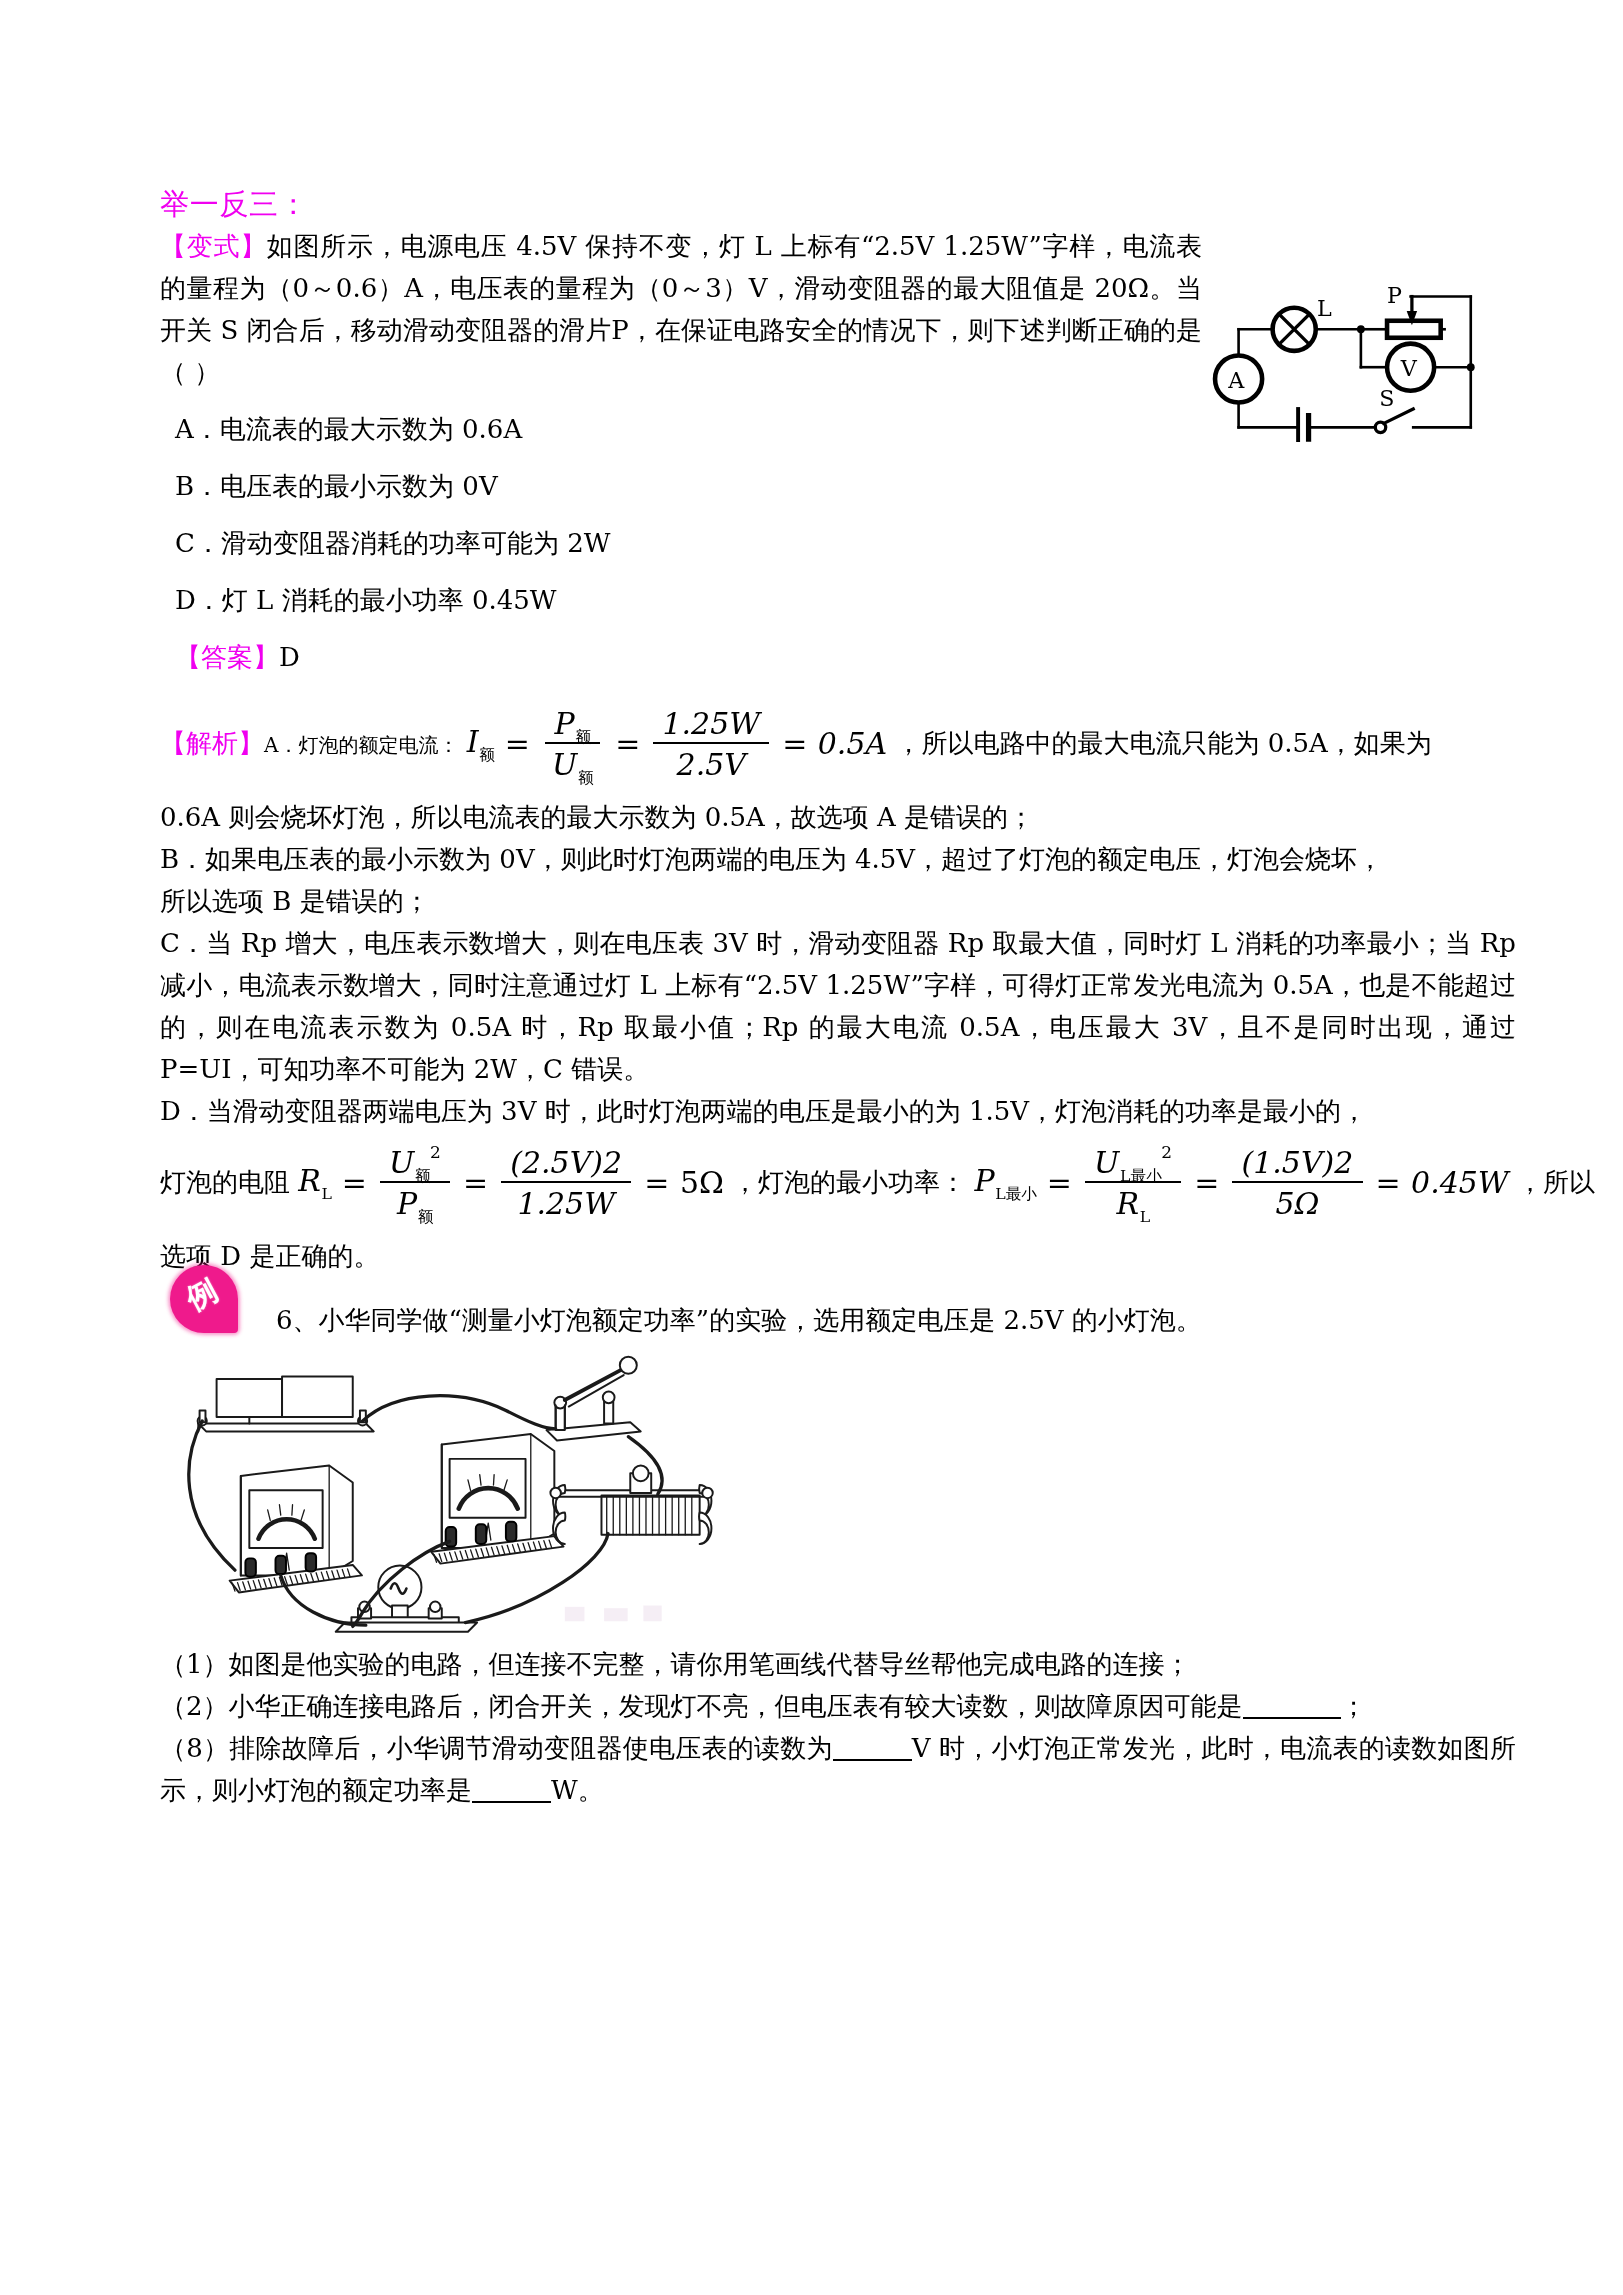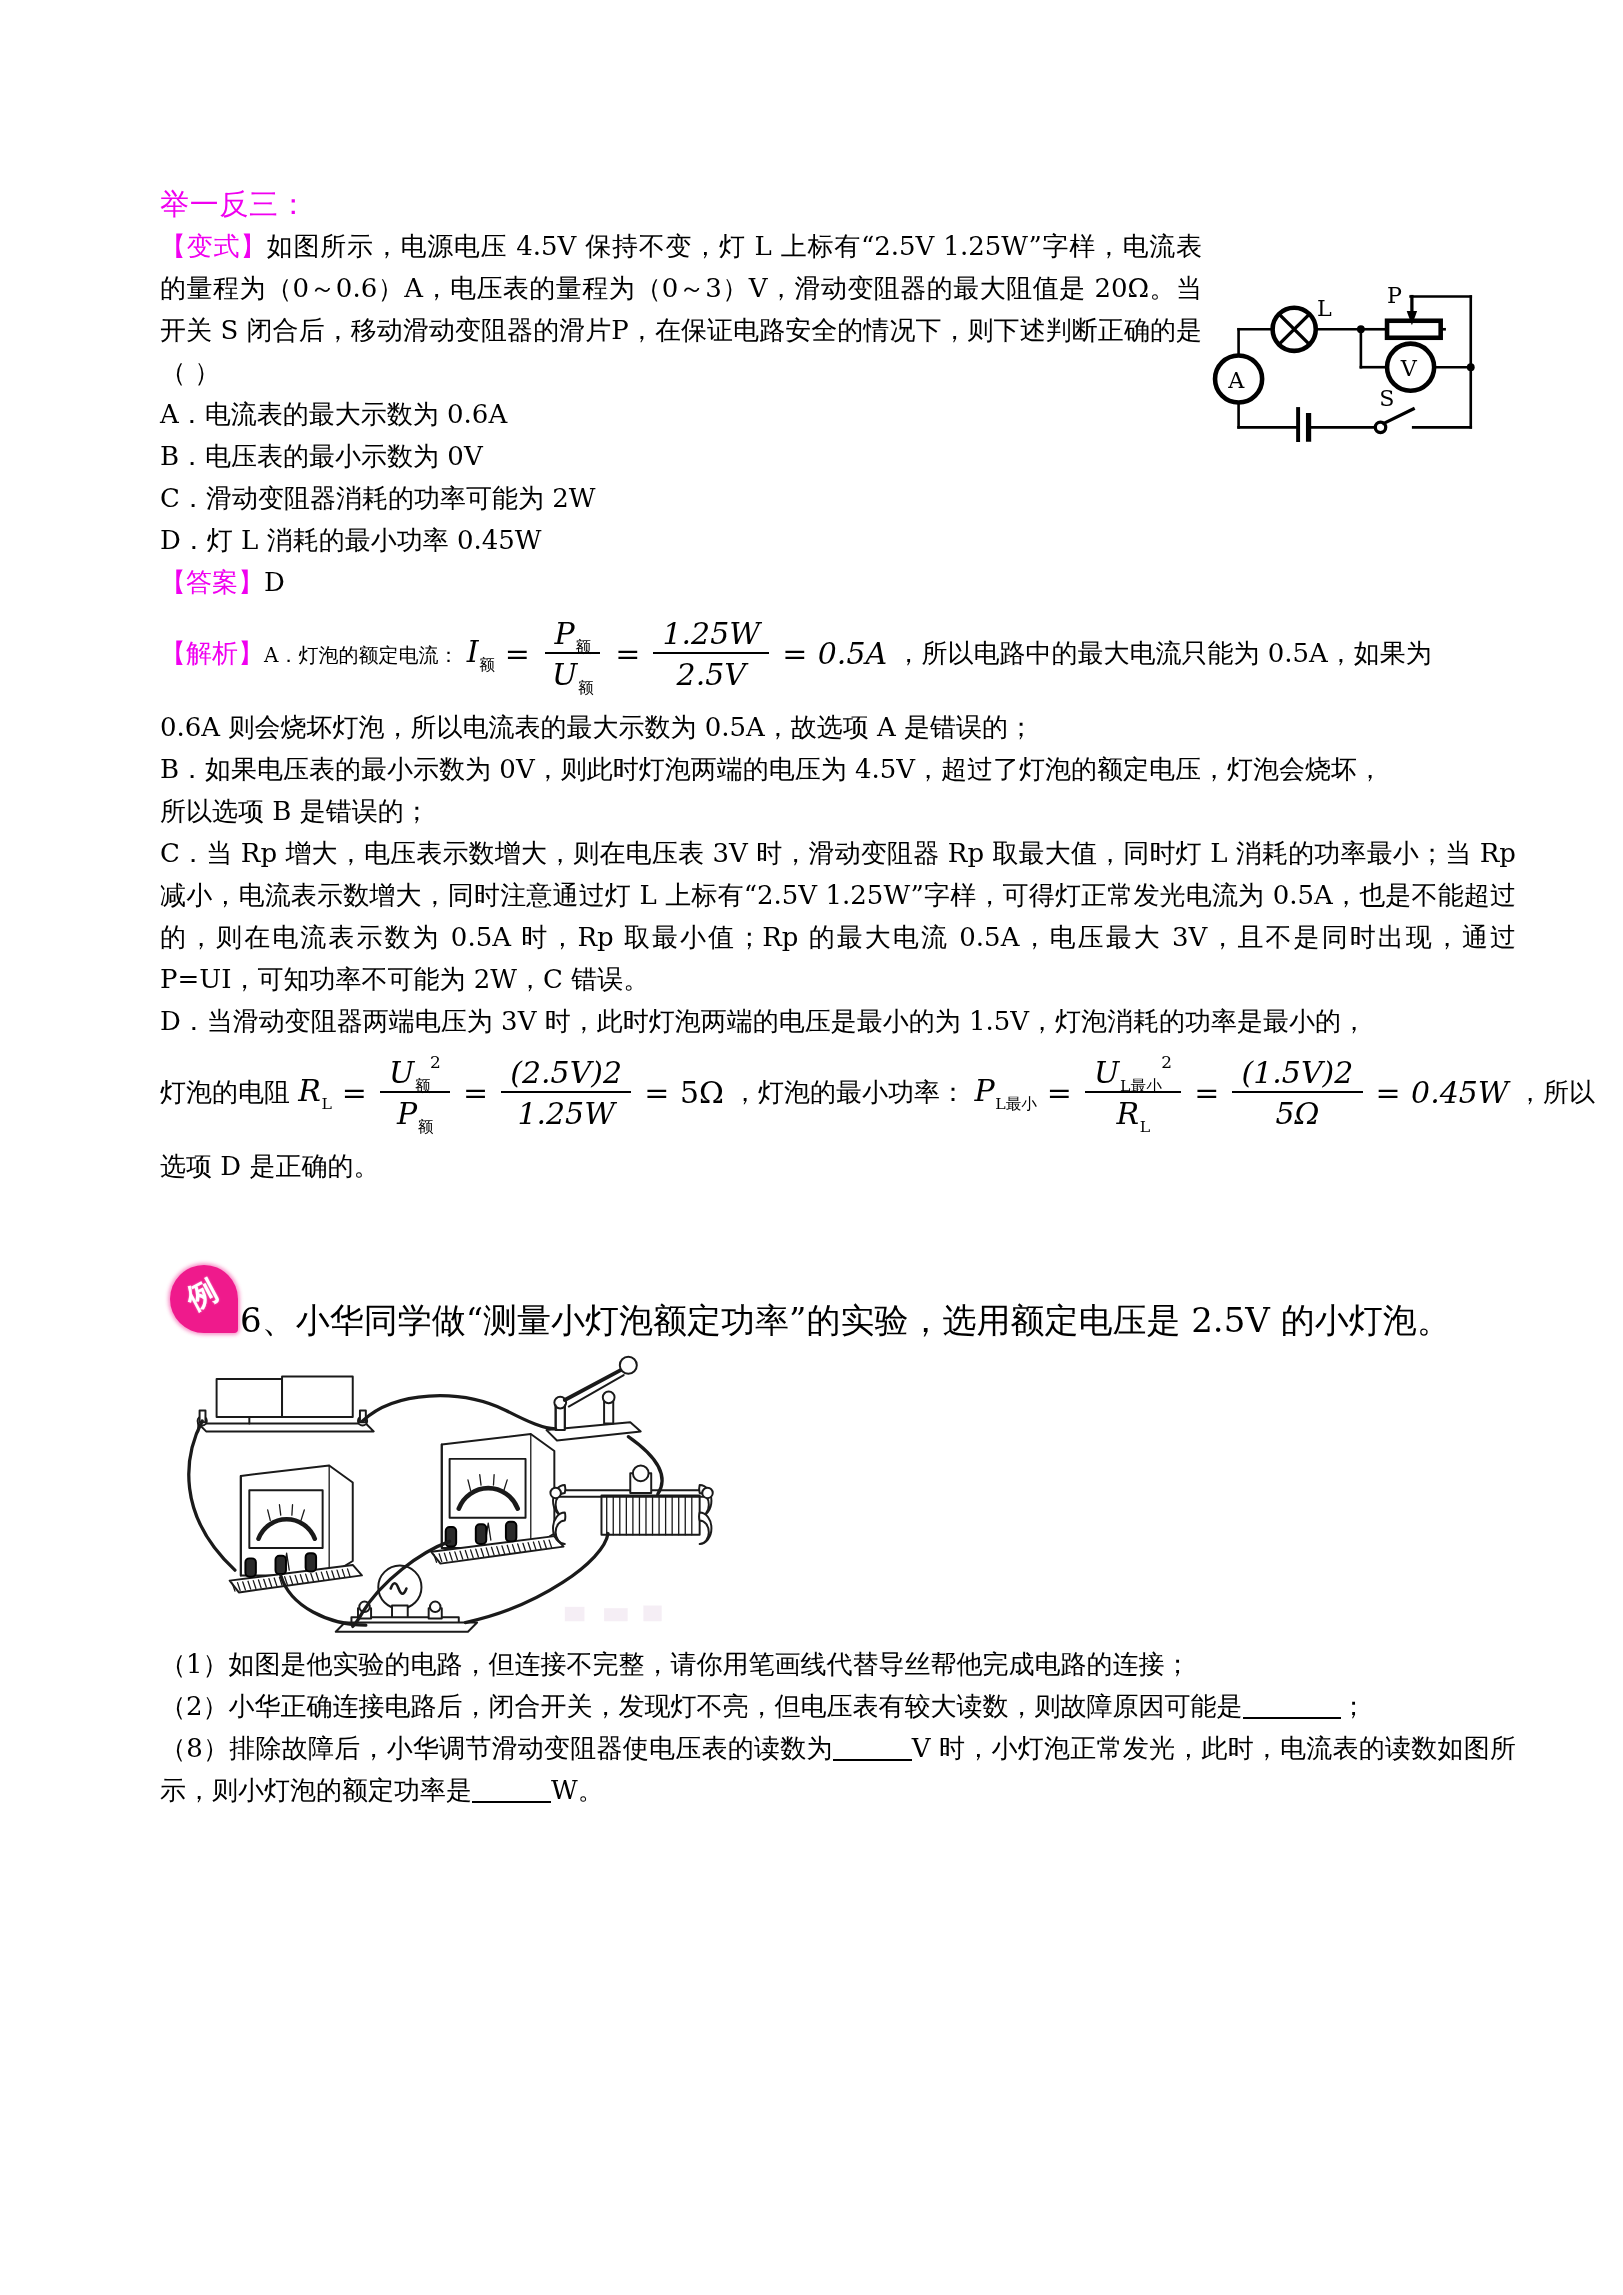--- a/index.html
+++ b/index.html
@@ -40,21 +40,21 @@
   .para {
     font-size: 26px;
     line-height: 42px;
     margin: 0;
     text-align: justify;
     text-justify: inter-ideograph;
   }
   .opt {
     font-size: 26px;
     line-height: 42px;
-    margin: 0;
+    margin: 15px;
   }
   .tag-pink {
     color: #f000f0;
     font-weight: 500;
   }
   .blank-sm {
     display: inline-block;
     width: 79px;
     border-bottom: 2.6px solid #000;
     vertical-align: -3.9px;
@@ -165,22 +165,23 @@
     left: 164px;
     top: 1345px;
     width: 694px;
     height: 288px;
   }
   .q6-line {
     position: absolute;
     left: 232px;
     top: 1299px;
     width: 1270px;
-    font-size: 34px;
+    font-size: 26px;
     line-height: 42px;
+    padding-left: 36px;
   }
   .tail {
     position: absolute;
     left: 152px;
     top: 1643px;
     width: 1356px;
   }
 </style>
 </head>
 <body>

